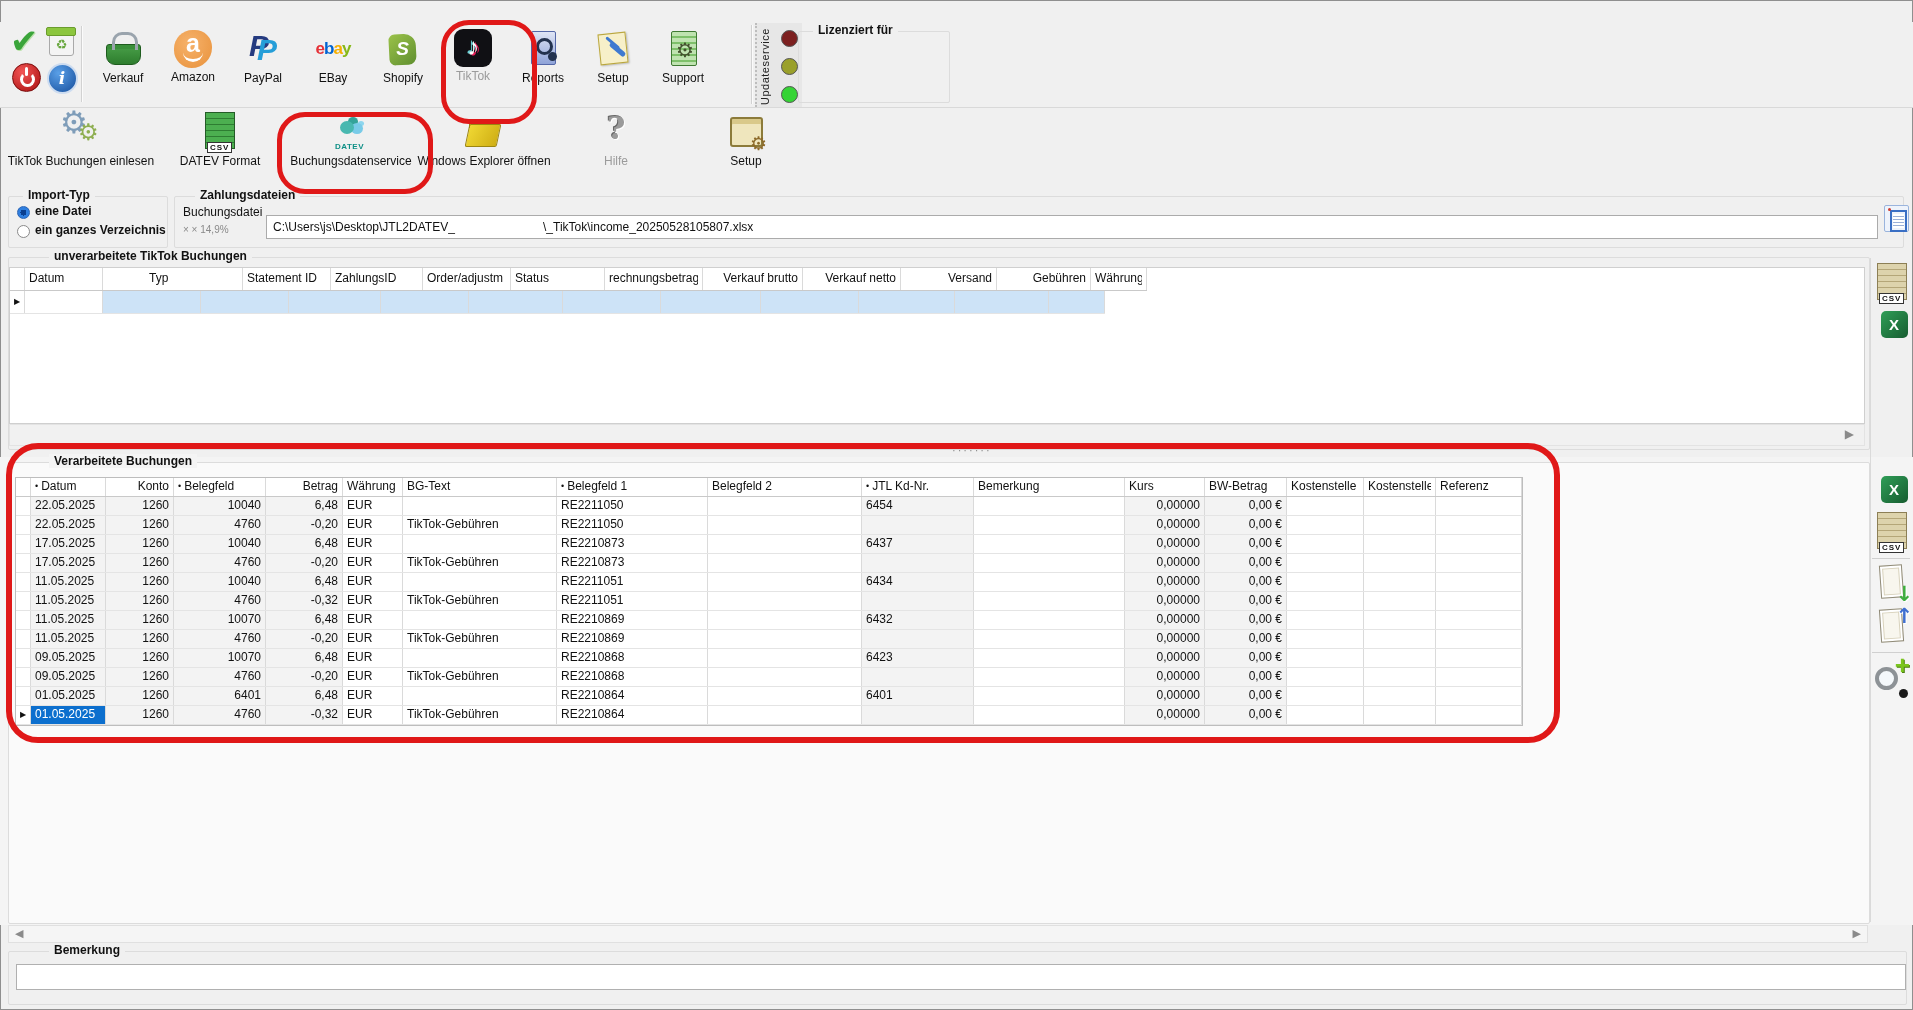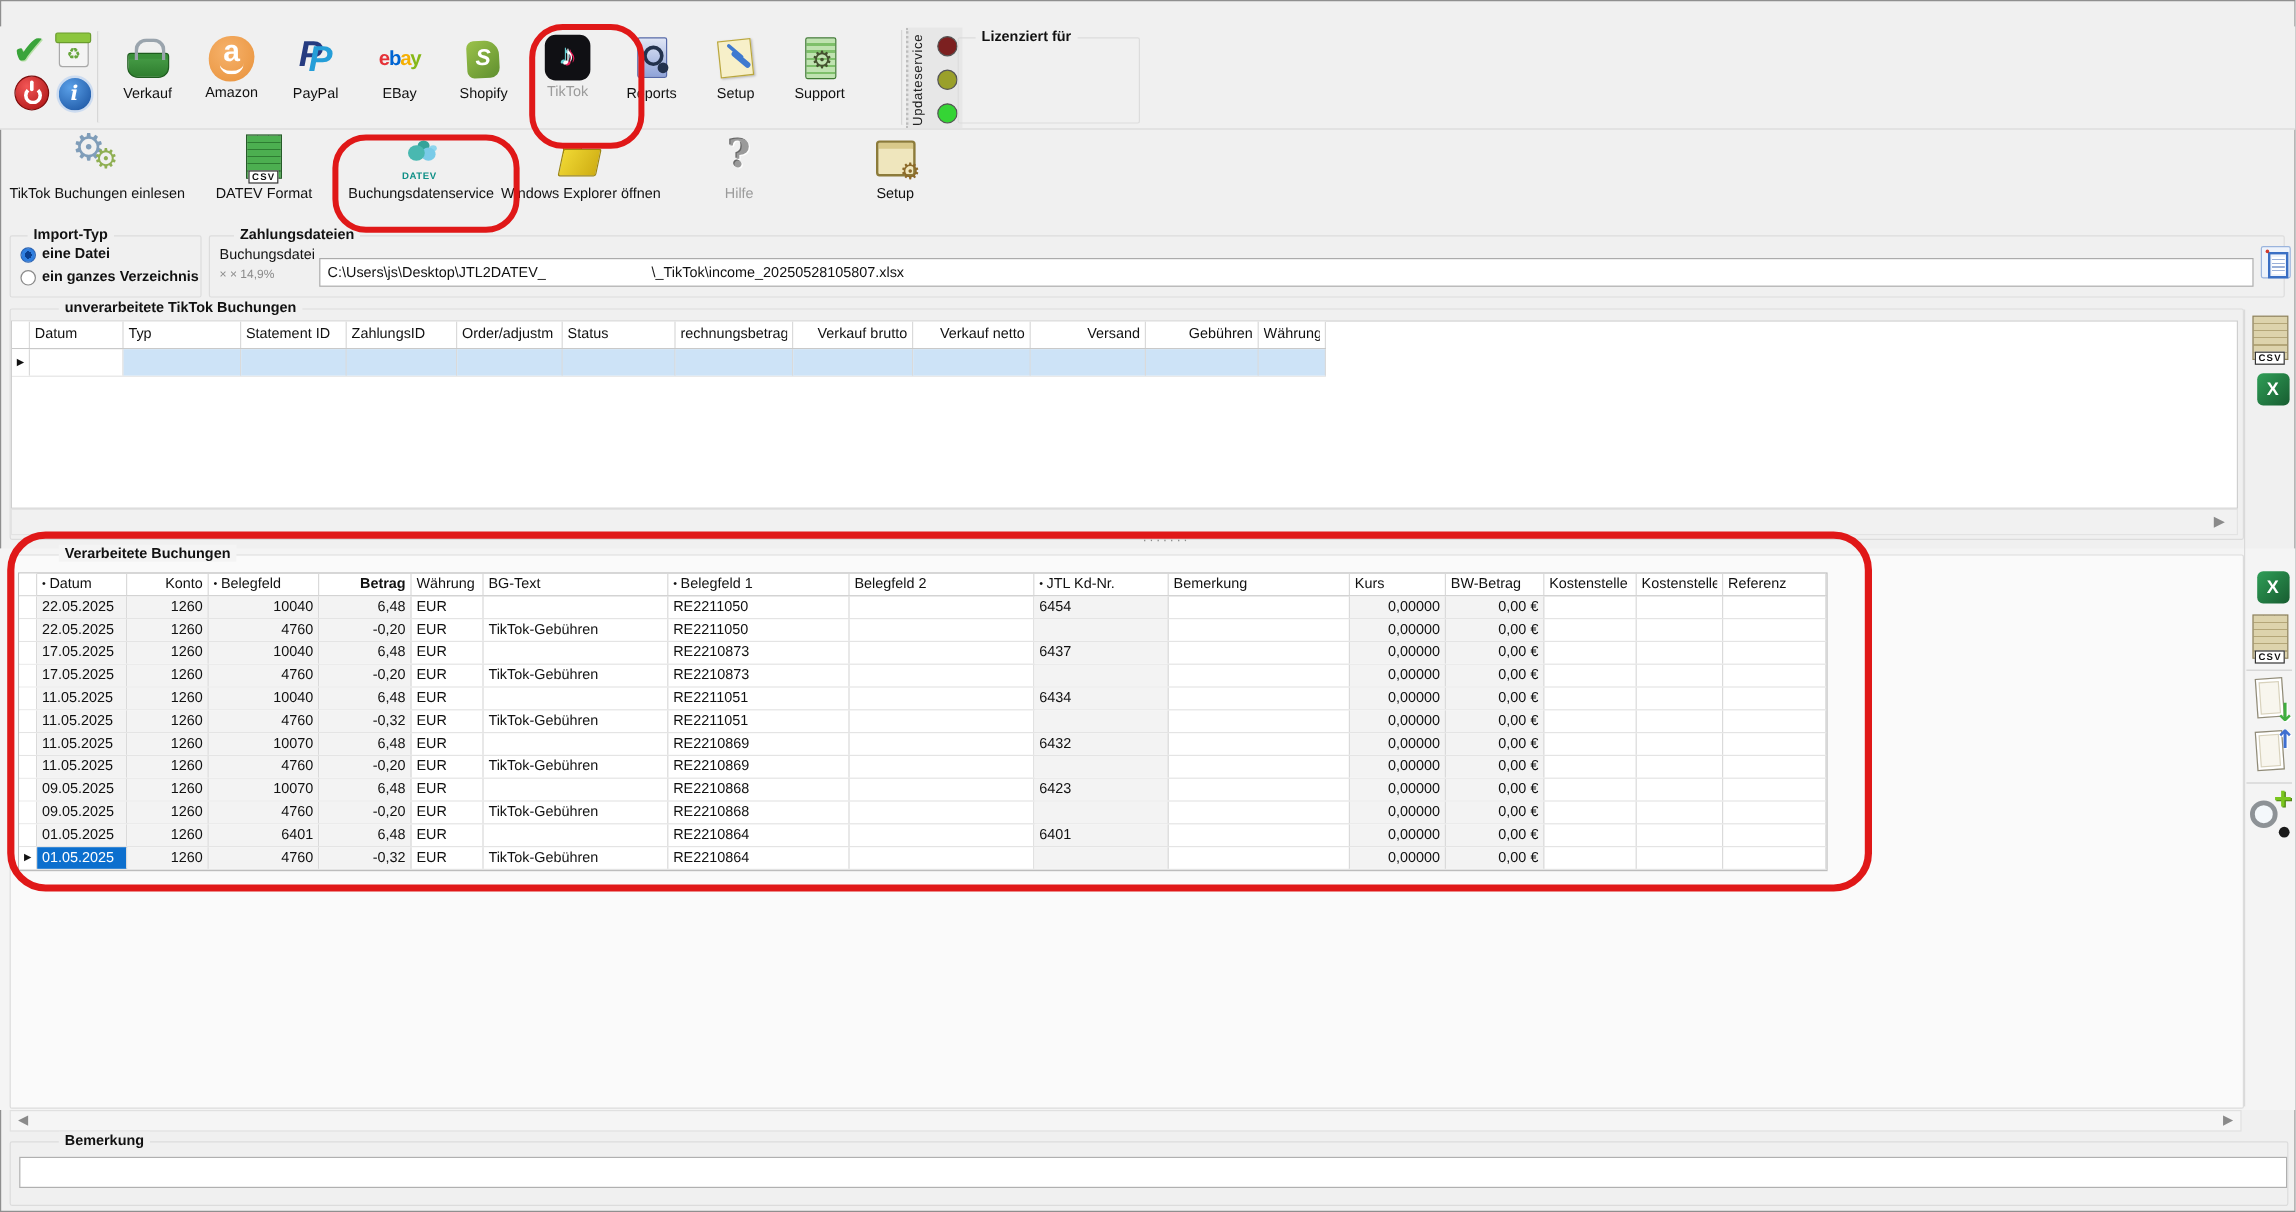--- a/index.html
+++ b/index.html
@@ -268,21 +268,21 @@
   <div class="gbox" style="left:8px;top:257px;width:1860px;height:191px;">
     <span class="gbl" style="left:40px;">unverarbeitete TikTok Buchungen</span>
   </div>
   <div id="uppanel">
       <div class="tbl up" style="left: 0px; top: 0px;">
         <div class="trow head">
           <div class="tmark"></div>
           <div class="tcell l" style="width: 78px;">
             <span class="lab">Datum</span>
           </div>
-          <div class="tcell l" style="width: 98px;">
+          <div class="tcell l" style="width: 98px; margin-left: 42px;">
             <span class="lab">Typ</span>
           </div>
           <div class="tcell l" style="width: 88px;">
             <span class="lab">Statement ID</span>
           </div>
           <div class="tcell l" style="width: 92px;">
             <span class="lab">ZahlungsID</span>
           </div>
           <div class="tcell l" style="width: 88px;">
             <span class="lab">Order/adjustm</span>
@@ -367,21 +367,21 @@
           <span class="blt">•</span>
           <span class="lab">Datum</span>
         </div>
         <div class="tcell r" style="width: 68px;">
           <span class="lab">Konto</span>
         </div>
         <div class="tcell l" style="width: 92px;">
           <span class="blt">•</span>
           <span class="lab">Belegfeld</span>
         </div>
-        <div class="tcell r" style="width: 77px; font-weight: bold;">
+        <div class="tcell r" style="width: 77px;">
           <span class="lab">Betrag</span>
         </div>
         <div class="tcell l" style="width: 60px;">
           <span class="lab">Währung</span>
         </div>
         <div class="tcell l" style="width: 154px;">
           <span class="lab">BG-Text</span>
         </div>
         <div class="tcell l" style="width: 151px;">
           <span class="blt">•</span>

